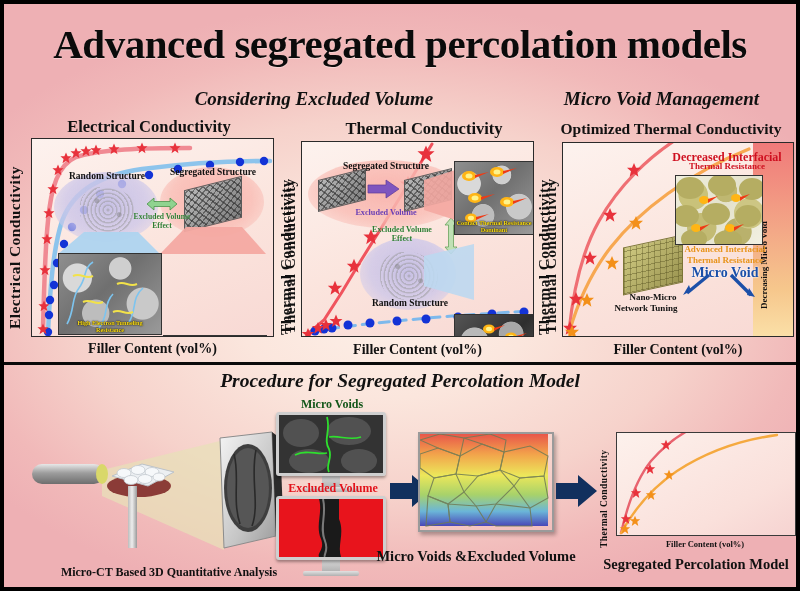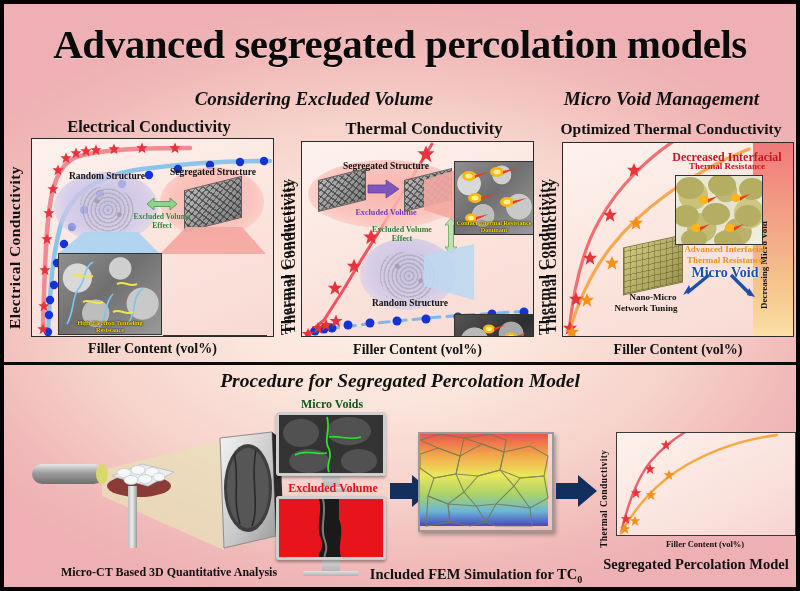--- a/index.html
+++ b/index.html
@@ -617,23 +617,21 @@
         <path d="M44,58 L58,42 L80,36 L94,52 L76,70 L56,72 Z"></path>
         <path d="M94,52 L100,44 L124,42 L128,64 L110,74 Z"></path>
         <path d="M8,62 L28,70 L30,88 L6,92 Z"></path>
         <path d="M30,88 L28,70 L56,72 L66,88 L50,92 Z"></path>
         <path d="M66,88 L76,70 L110,74 L112,92 L76,92 Z"></path>
         <path d="M0,6 L20,0 L44,4 L40,22 L18,14 Z"></path>
         <path d="M44,4 L70,0 L86,6 L84,18 L62,10 Z"></path>
       </g>
     </svg>
   </div>
-  <div class="abs lbl lbl-dark" style="left:340px;top:563px;width:264px;font-size:14.5px;">
-    <span>Included FEM Simulation for TC</span><sub style="font-size:10px;">0</sub>
-  </div>
+  <div class="abs lbl lbl-dark" style="left:340px;top:545px;width:264px;font-size:14.5px;">Micro Voids &amp;Excluded Volume</div>
 
   <svg class="abs" style="left:552px;top:470px;" width="42" height="34">
     <polygon points="0,9 22,9 22,1 41,17 22,33 22,25 0,25" fill="#12305e"></polygon>
   </svg>
 
   <div class="abs axis-y" style="left:595px;top:440px;height:104px;font-size:9.5px;">Thermal Conductivity</div>
   <div class="abs" style="left:612px;top:428px;width:178px;height:102px;border:1.4px solid #3a3a3a;background:linear-gradient(150deg,#fdf1ec 0%,#fae0db 70%,#f6d3d1 100%);overflow:hidden;">
     <svg width="178" height="102" viewBox="0 0 178 102">
       <path d="M4,100 C10,74 18,48 34,28 C48,12 62,2 74,-4" fill="none" stroke="#e8636f" stroke-width="2.4" stroke-linecap="round"></path>
       <path d="M4,100 C14,82 30,58 60,38 C94,16 130,6 160,2" fill="none" stroke="#f5a93f" stroke-width="2.4" stroke-linecap="round"></path>

